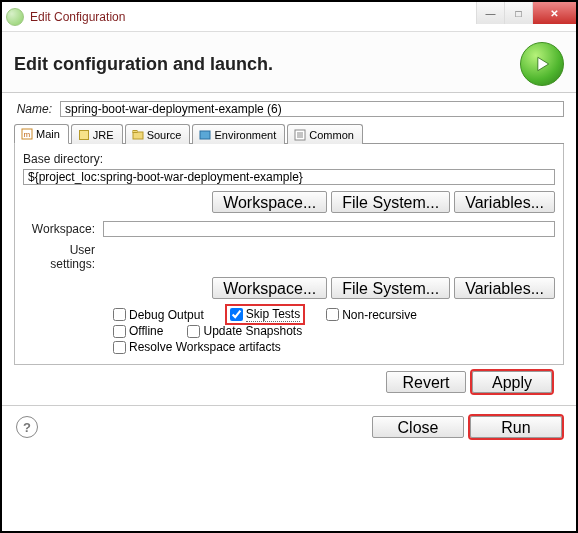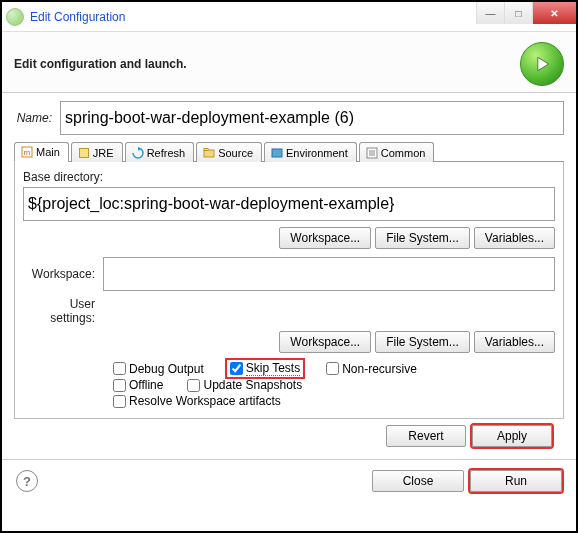--- a/index.html
+++ b/index.html
@@ -1,48 +1,48 @@
 <!DOCTYPE html>
 <html><head>
 <meta charset="utf-8">
 <style>
   * { box-sizing: border-box; margin: 0; padding: 0; }
   body { font-family: "Segoe UI", Tahoma, sans-serif; font-size: 12px; background: #fff; width: 578px; height: 533px; border: 2px solid #000; overflow: hidden; }
   
   
   .titlebar { height: 30px; background: #fff; border-bottom: 1px solid #ddd; display: flex; align-items: center; padding: 0 0 0 4px; }
   .titlebar-icon { width: 18px; height: 18px; border-radius: 50%; background: radial-gradient(circle at 30% 30%, #d7f0c8, #8fd06a); margin-right: 6px; border:1px solid #9cc880;}
-  .titlebar-title { flex: 1; color: #1d4ed8; }
+  .titlebar-title { flex: 1; color: #7f1d1d; }
   .winbtns { display: flex; height: 100%; }
   .winbtn { width: 28px; height: 22px; border-left: 1px solid #ddd; display: flex; align-items: center; justify-content: center; background: linear-gradient(#f9f9f9,#e6e6e6); font-size:10px; color:#555;}
   .winbtn.close { background: linear-gradient(#e88,#c9302c); color:#fff; width: 44px; font-weight:bold;}
   
   
   .banner { padding: 10px 12px 6px 12px; border-bottom: 1px solid #ccc; background: #fcfcfc; display:flex; align-items:center;}
-  .banner h2 { font-size: 12px; font-weight: bold; color:#222; flex:1;}
+  .banner h2 { font-size: 18px; font-weight: bold; color:#222; flex:1;}
   .runicon { width: 44px; height: 44px; border-radius: 50%; background: radial-gradient(circle at 35% 30%, #b6f27a, #4fb62e 60%, #2d7a1a); display:flex; align-items:center; justify-content:center; border:1px solid #3d8f1f;}
   .runicon svg { width: 20px; height: 20px; }
   
   
   .content { padding: 8px 12px 6px 12px; }
   .row { display: flex; align-items: center; margin-bottom: 6px; }
   .row label.lbl { width: 80px; text-align: right; padding-right: 8px; color:#222;}
-  .row input[type=text] { flex: 1; border: 1px solid #a0a0a0; padding: 2px 4px; height: 34px; font-size:16px; font-family:inherit;}
+  .row input[type=text] { flex: 1; border: 1px solid #a0a0a0; padding: 2px 4px; height: 16px; font-size:12px; font-family:inherit;}
   
   
   .tabs { display: flex; border-bottom: 1px solid #999; margin-top:4px; gap:0;}
   .tab { padding: 3px 8px 3px 6px; border: 1px solid #999; border-bottom: none; background: linear-gradient(#fdfdfd,#ececec); border-radius: 3px 3px 0 0; margin-right: 2px; display:flex; align-items:center; gap:3px; font-size:11px; cursor:default; position:relative; top:1px;}
   .tab.active { background: #fff; border-bottom: 1px solid #fff; }
   .tab .ticon { width:12px; height:12px; display:inline-block;}
   
   
   .group { border: 1px solid #bbb; padding: 8px; margin-top: 0; border-top:none;}
   .group .lbl-top { display:block; margin-bottom:3px; color:#222; }
   .buttons-right { display: flex; justify-content: flex-end; gap: 4px; margin-top: 6px; margin-bottom:8px;}
-  .btn { border: 1px solid #9a9a9a; background: linear-gradient(#fdfdfd,#e5e5e5); padding: 2px 10px; border-radius: 2px; font-size: 12px; font-family:inherit; min-width: 80px; height: 22px; cursor:default;}
+  .btn { border: 1px solid #9a9a9a; background: linear-gradient(#fdfdfd,#e5e5e5); padding: 2px 10px; border-radius: 2px; font-size: 16px; font-family:inherit; min-width: 80px; height: 22px; cursor:default;}
   
   .form-stack .row label.lbl { width: 80px; }
   .readonly { background: #fff; color: #444; }
   
   .checkrow { display: flex; margin: 2px 0 2px 90px; gap: 24px; }
   .checkrow label { display: flex; align-items:center; gap:3px; font-size:12px;}
   input[type=checkbox]{ width:13px; height:13px; }
   
   .redbox { outline: 2px solid #e03030; outline-offset: 0px; }
   
@@ -91,29 +91,20 @@
         </span>
       <span>Main</span>
     </div>
     <div class="tab">
       <span class="ticon">
           <svg viewBox="0 0 12 12">
             <rect x="1.5" y="1.5" width="9" height="9" fill="#f7e28a" stroke="#b79a2a"></rect>
           </svg>
         </span>
       <span>JRE</span>
-    </div>
-    <div class="tab">
-      <span class="ticon">
-          <svg viewBox="0 0 12 12">
-            <path d="M6 1 A5 5 0 1 1 1 6" fill="none" stroke="#2a9ad6" stroke-width="1.5"></path>
-            <polygon points="6,0 9,2 6,4" fill="#2a9ad6"></polygon>
-          </svg>
-        </span>
-      <span>Refresh</span>
     </div>
     <div class="tab">
       <span class="ticon">
           <svg viewBox="0 0 12 12">
             <rect x="1" y="3" width="10" height="7" fill="#f0d87a" stroke="#b89a2a"></rect>
             <rect x="1" y="1.5" width="4" height="2" fill="#f0d87a" stroke="#b89a2a"></rect>
           </svg>
         </span>
       <span>Source</span>
     </div>

